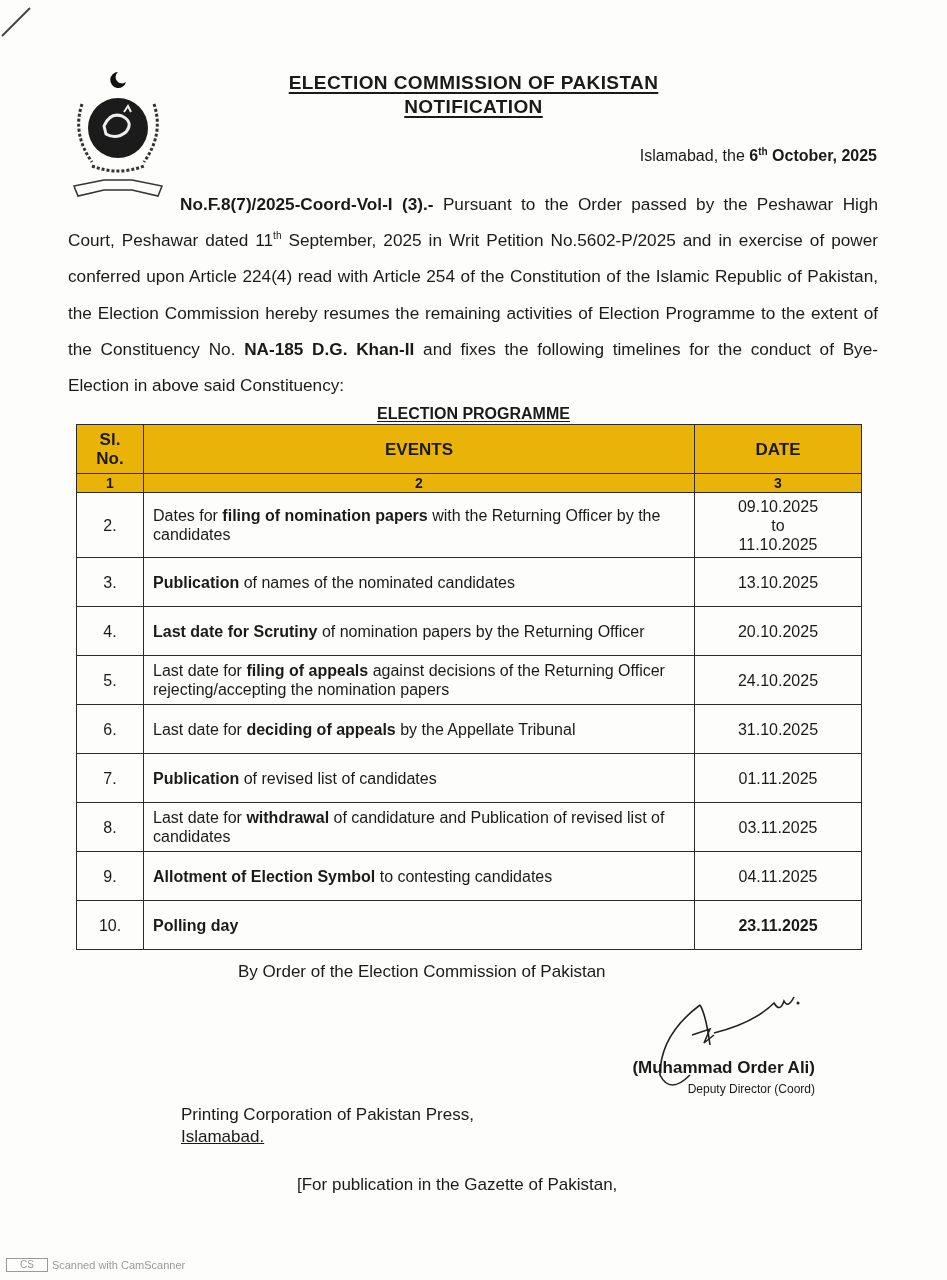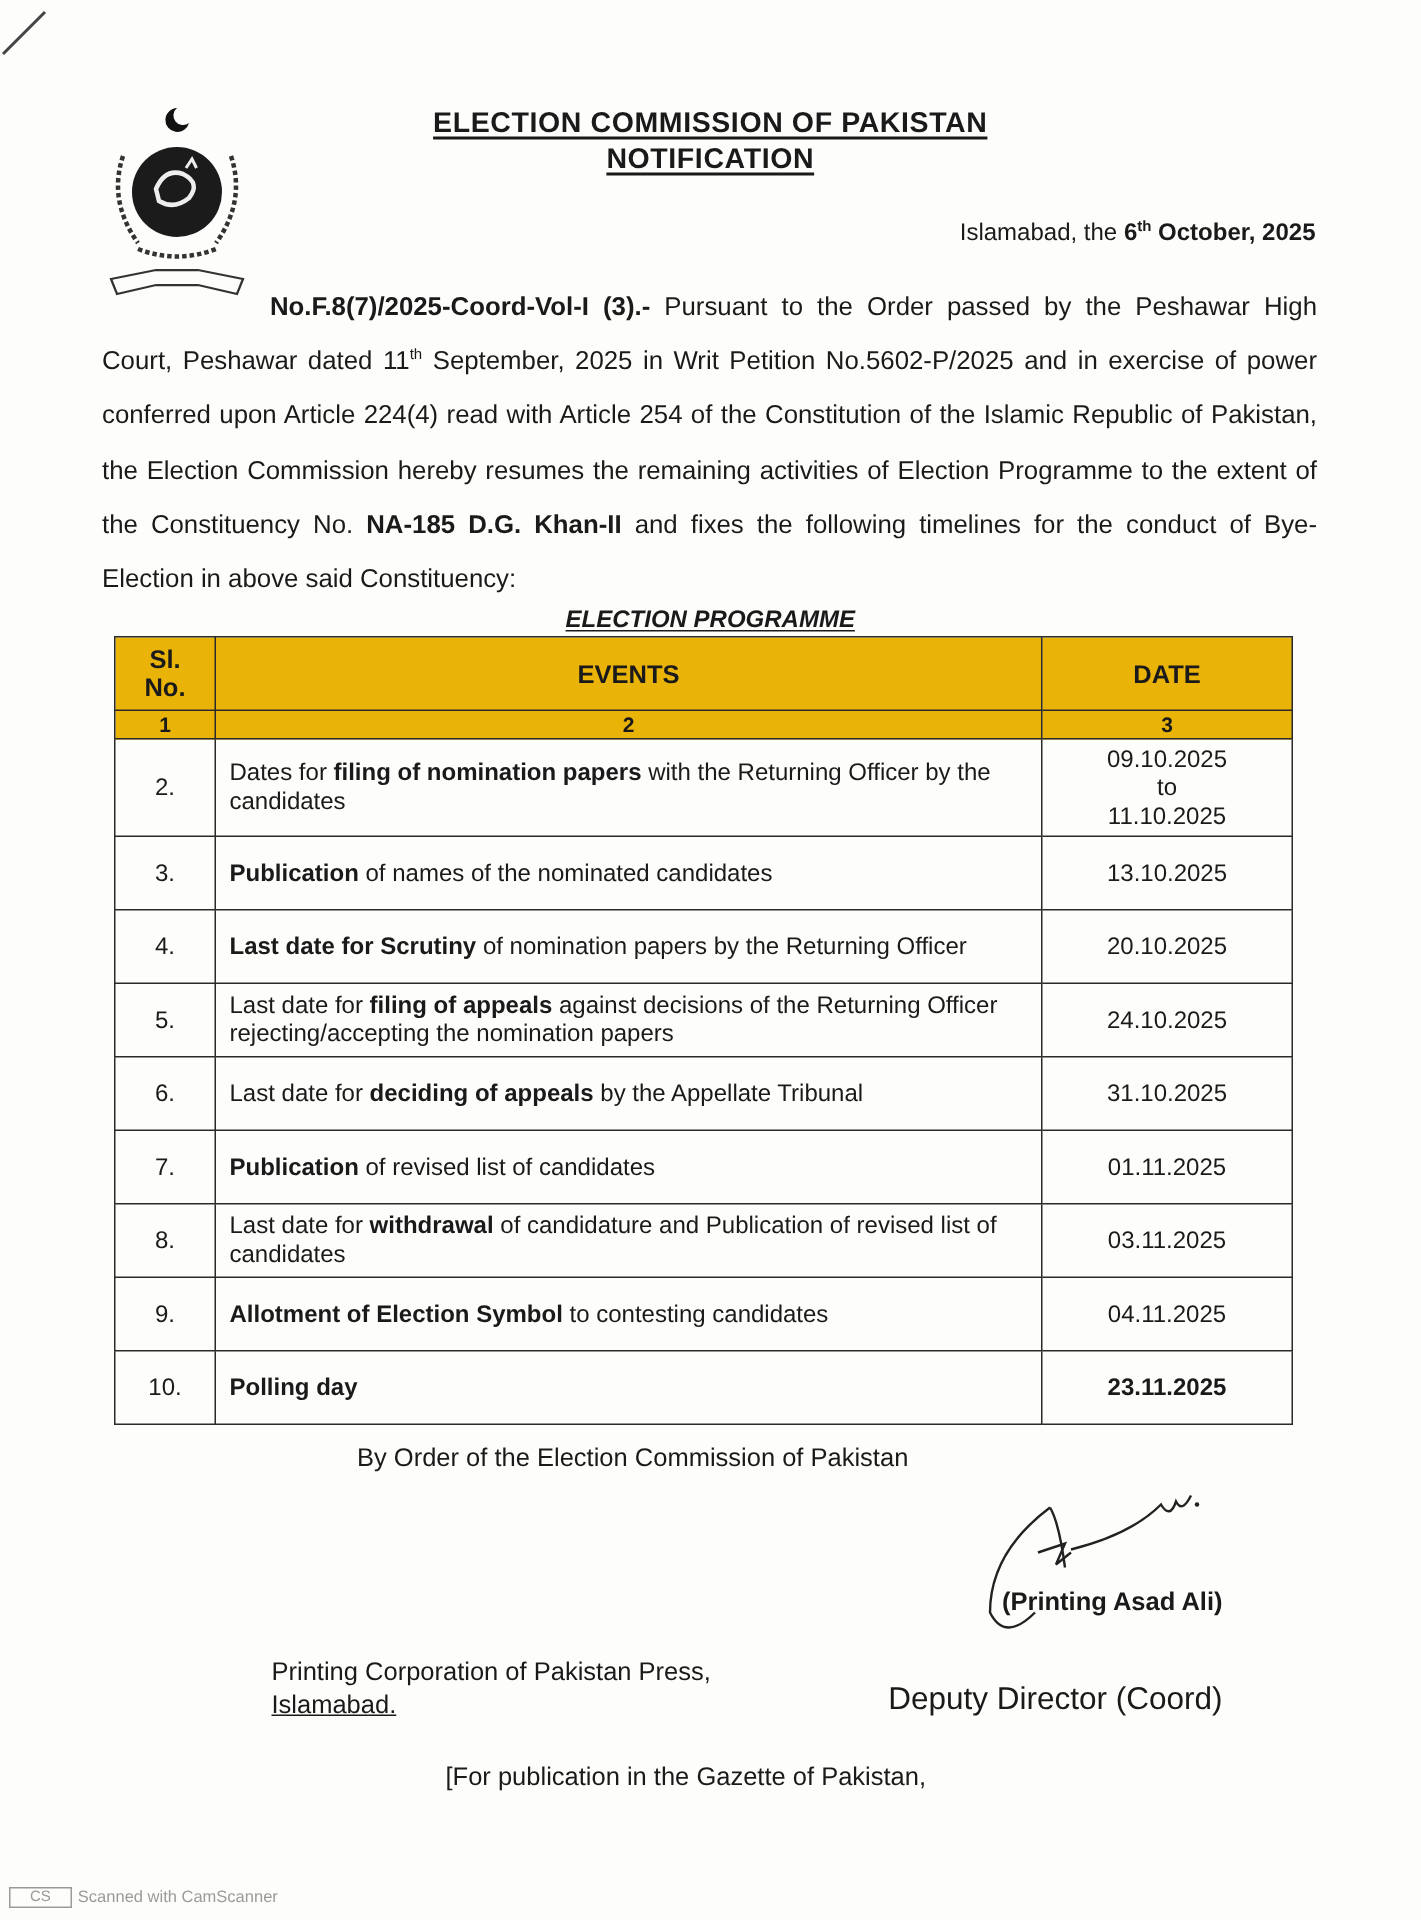--- a/index.html
+++ b/index.html
@@ -13,36 +13,36 @@
   .title { left: 0; width: 947px; text-align: center; font-weight: bold; font-size: 19px; letter-spacing: 0.4px; }
   .title span { text-decoration: underline; text-underline-offset: 3px; text-decoration-thickness: 2px; }
   .t1 { top: 72px; left: 0; padding-left: 0; }
   .t1 span { margin-left: 0; }
   .dateline { right: 70px; top: 146px; font-size: 16px; }
   .dateline sup { font-size: 10px; }
   .para { left: 68px; width: 810px; top: 186px; font-size: 17.2px; line-height: 36.2px; text-align: justify; }
   .para .indent { display: inline-block; width: 112px; }
   .para sup { font-size: 10px; line-height: 0; }
   .prog-title { left: 0; width: 947px; top: 405px; text-align: center; font-weight: bold; font-size: 16px; }
-  .prog-title span { text-decoration: underline; text-underline-offset: 2px; font-style: italic; }
+  .prog-title span { text-decoration: underline; text-underline-offset: 2px; }
   table.prog {
     position: absolute; left: 76px; top: 424px; width: 786px; border-collapse: collapse; font-size: 16px;
   }
   table.prog td, table.prog th { border: 1.5px solid #2a2a2a; padding: 0 8px; vertical-align: middle; }
   table.prog th { background: #eab308; font-weight: bold; text-align: center; }
   .c1 { width: 50px; text-align: center; }
   .c3 { width: 150px; text-align: center; }
   tr.hdr th { height: 48px; font-size: 17px; line-height: 19px; }
   tr.num th { height: 18px; font-size: 14px; line-height: 16px; }
   tr.row td { height: 48px; line-height: 19px; }
   tr.row td.c2 { padding-left: 9px; }
   tr.row.first td { height: 64px; }
   .order { left: 238px; top: 962px; font-size: 17px; }
   .sig-name { right: 132px; top: 1058px; font-weight: bold; font-size: 17px; text-align: left; }
-  .sig-desig { right: 132px; top: 1082px; font-size: 21px; margin-top: 39px; }
+  .sig-desig { right: 132px; top: 1082px; font-size: 12px; }
   .signature { left: 630px; top: 985px; width: 200px; height: 110px; }
   .addr { left: 181px; top: 1104px; font-size: 17px; line-height: 22px; }
   .addr .u { text-decoration: underline; }
   .gazette { left: 297px; top: 1174px; font-size: 17px; line-height: 22px; }
   .cs { left: 6px; top: 1258px; font-size: 11px; color: #9a9a9a; display: flex; align-items: center; gap: 4px; }
   .cs-logo { border: 1px solid #9a9a9a; font-size: 10px; padding: 0 13px; line-height: 12px; }
 </style>
 </head>
 <body>
 
@@ -143,21 +143,21 @@
 <div class="abs order">By Order of the Election Commission of Pakistan</div>
 
 <svg class="abs signature" viewBox="0 0 200 110">
   <path d="M70 20 q-40 30 -40 70 q10 20 30 0" fill="none" stroke="#222" stroke-width="1.6"></path>
   <path d="M70 20 q6 10 10 40" fill="none" stroke="#222" stroke-width="1.6"></path>
   <path d="M62 50 l18 -6 l-6 14 l10 -8" fill="none" stroke="#222" stroke-width="1.6"></path>
   <path d="M84 48 q40 -10 60 -30 q6 10 10 -2 q4 8 10 -4" fill="none" stroke="#222" stroke-width="1.6"></path>
   <circle cx="168" cy="18" r="1.5" fill="#222"></circle>
 </svg>
 
-<div class="abs sig-name">(Printing Asad Ali)</div>
+<div class="abs sig-name">(Muhammad Order Ali)</div>
 <div class="abs sig-desig">Deputy Director (Coord)</div>
 
 <div class="abs addr">
   <div>Printing Corporation of Pakistan Press,</div>
   <div class="u">Islamabad.</div>
 </div>
 
 <div class="abs gazette">
   <div>[For publication in the Gazette of Pakistan,</div>
 </div>

